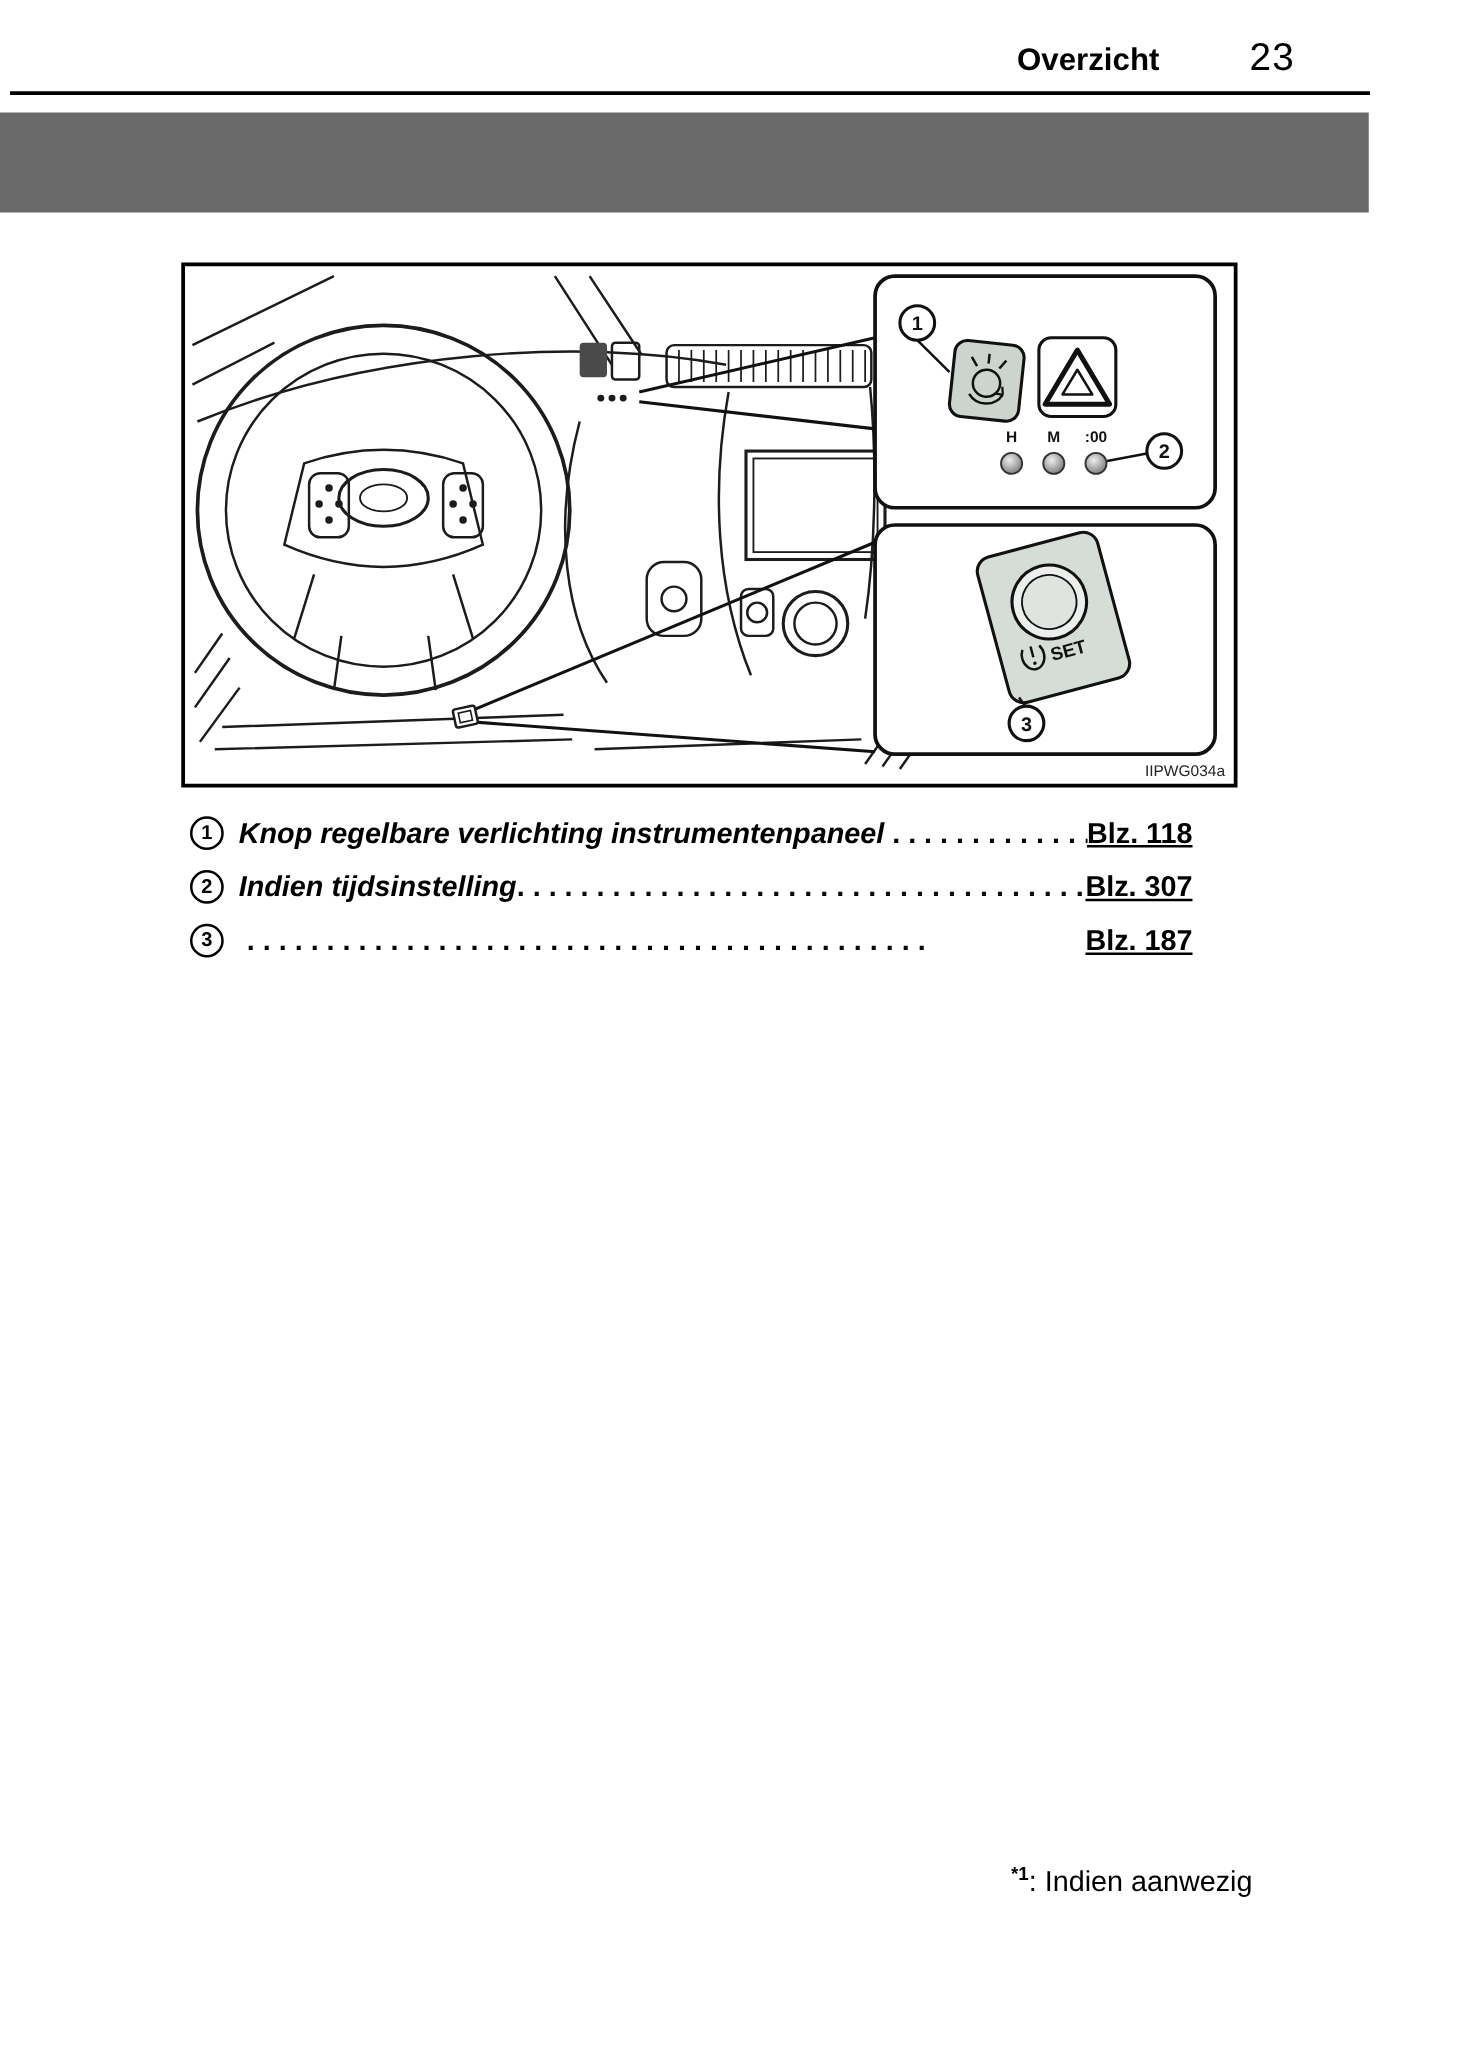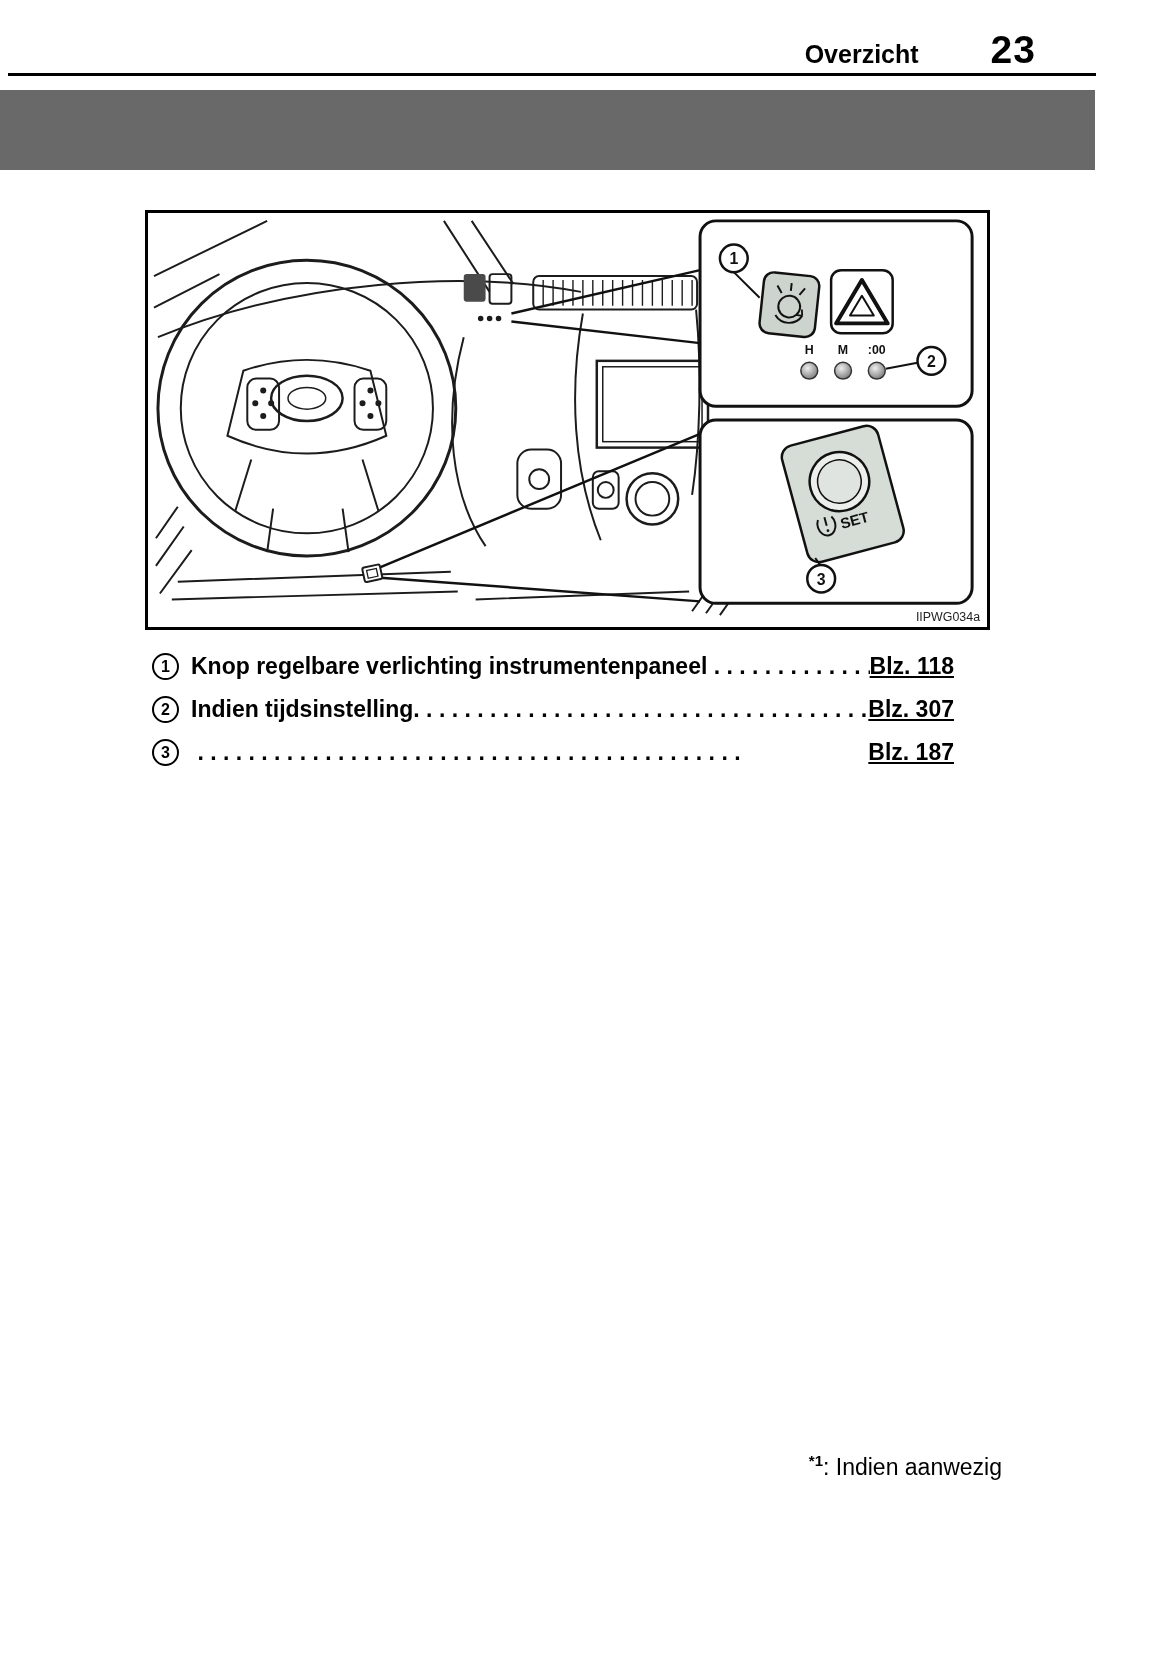--- a/index.html
+++ b/index.html
@@ -3,33 +3,33 @@
 <meta charset="utf-8">
 <style>
   * { margin:0; padding:0; box-sizing:border-box; }
   html,body { background:#fff; }
   .page {
     position:relative; width:1166px; height:1546px; background:#ffffff;
     font-family:"Liberation Sans", sans-serif; color:#000; overflow:hidden;
   }
   .header { position:absolute; top:28px; right:130px; display:flex; align-items:baseline; gap:72px; }
   .section-title { font-size:25px; font-weight:700; }
-  .page-number  { font-size:39px; font-weight:700; letter-spacing:1px; }
+  .page-number  { font-size:31px; font-weight:400; letter-spacing:1px; }
   .header-rule  { position:absolute; top:73px; left:8px; width:1088px; height:3px; background:#000; }
   .banner { position:absolute; top:90px; left:0; width:1095px; height:80px; background:#696969; }
   .figure-frame { position:absolute; top:210px; left:145px; width:845px; height:420px; border:3px solid #000; background:#fff; }
   .figure-frame svg { display:block; width:100%; height:100%; font-family:"Liberation Sans", sans-serif; }
   .legend { position:absolute; top:645px; left:152px; width:802px; }
   .legend-row { display:flex; align-items:center; height:43px; font-size:23px; font-weight:700; }
   .num-circle { flex:0 0 auto; width:27px; height:27px; border:2.5px solid #000; border-radius:50%;
     display:flex; align-items:center; justify-content:center; font-size:16px; font-weight:700; margin-right:12px; }
-  .legend-label { white-space:nowrap; }
+  .legend-label { white-space:nowrap;font-style:italic; }
   .legend-dots  { flex:1 1 0; min-width:0; overflow:hidden; white-space:pre; }
   .legend-page  { white-space:nowrap;text-decoration:underline; }
-  .footnotes { position:absolute; top:1441px; right:164px; text-align:left; font-size:23px; line-height:39px; }
+  .footnotes { position:absolute; top:1480px; right:164px; text-align:left; font-size:23px; line-height:39px; }
   .footnote sup { font-size:15px; font-weight:700; }
 </style>
 </head>
 <body>
 
 <div class="page">
 
   <div class="header">
     <span class="section-title">Overzicht</span>
     <span class="page-number">23</span>

